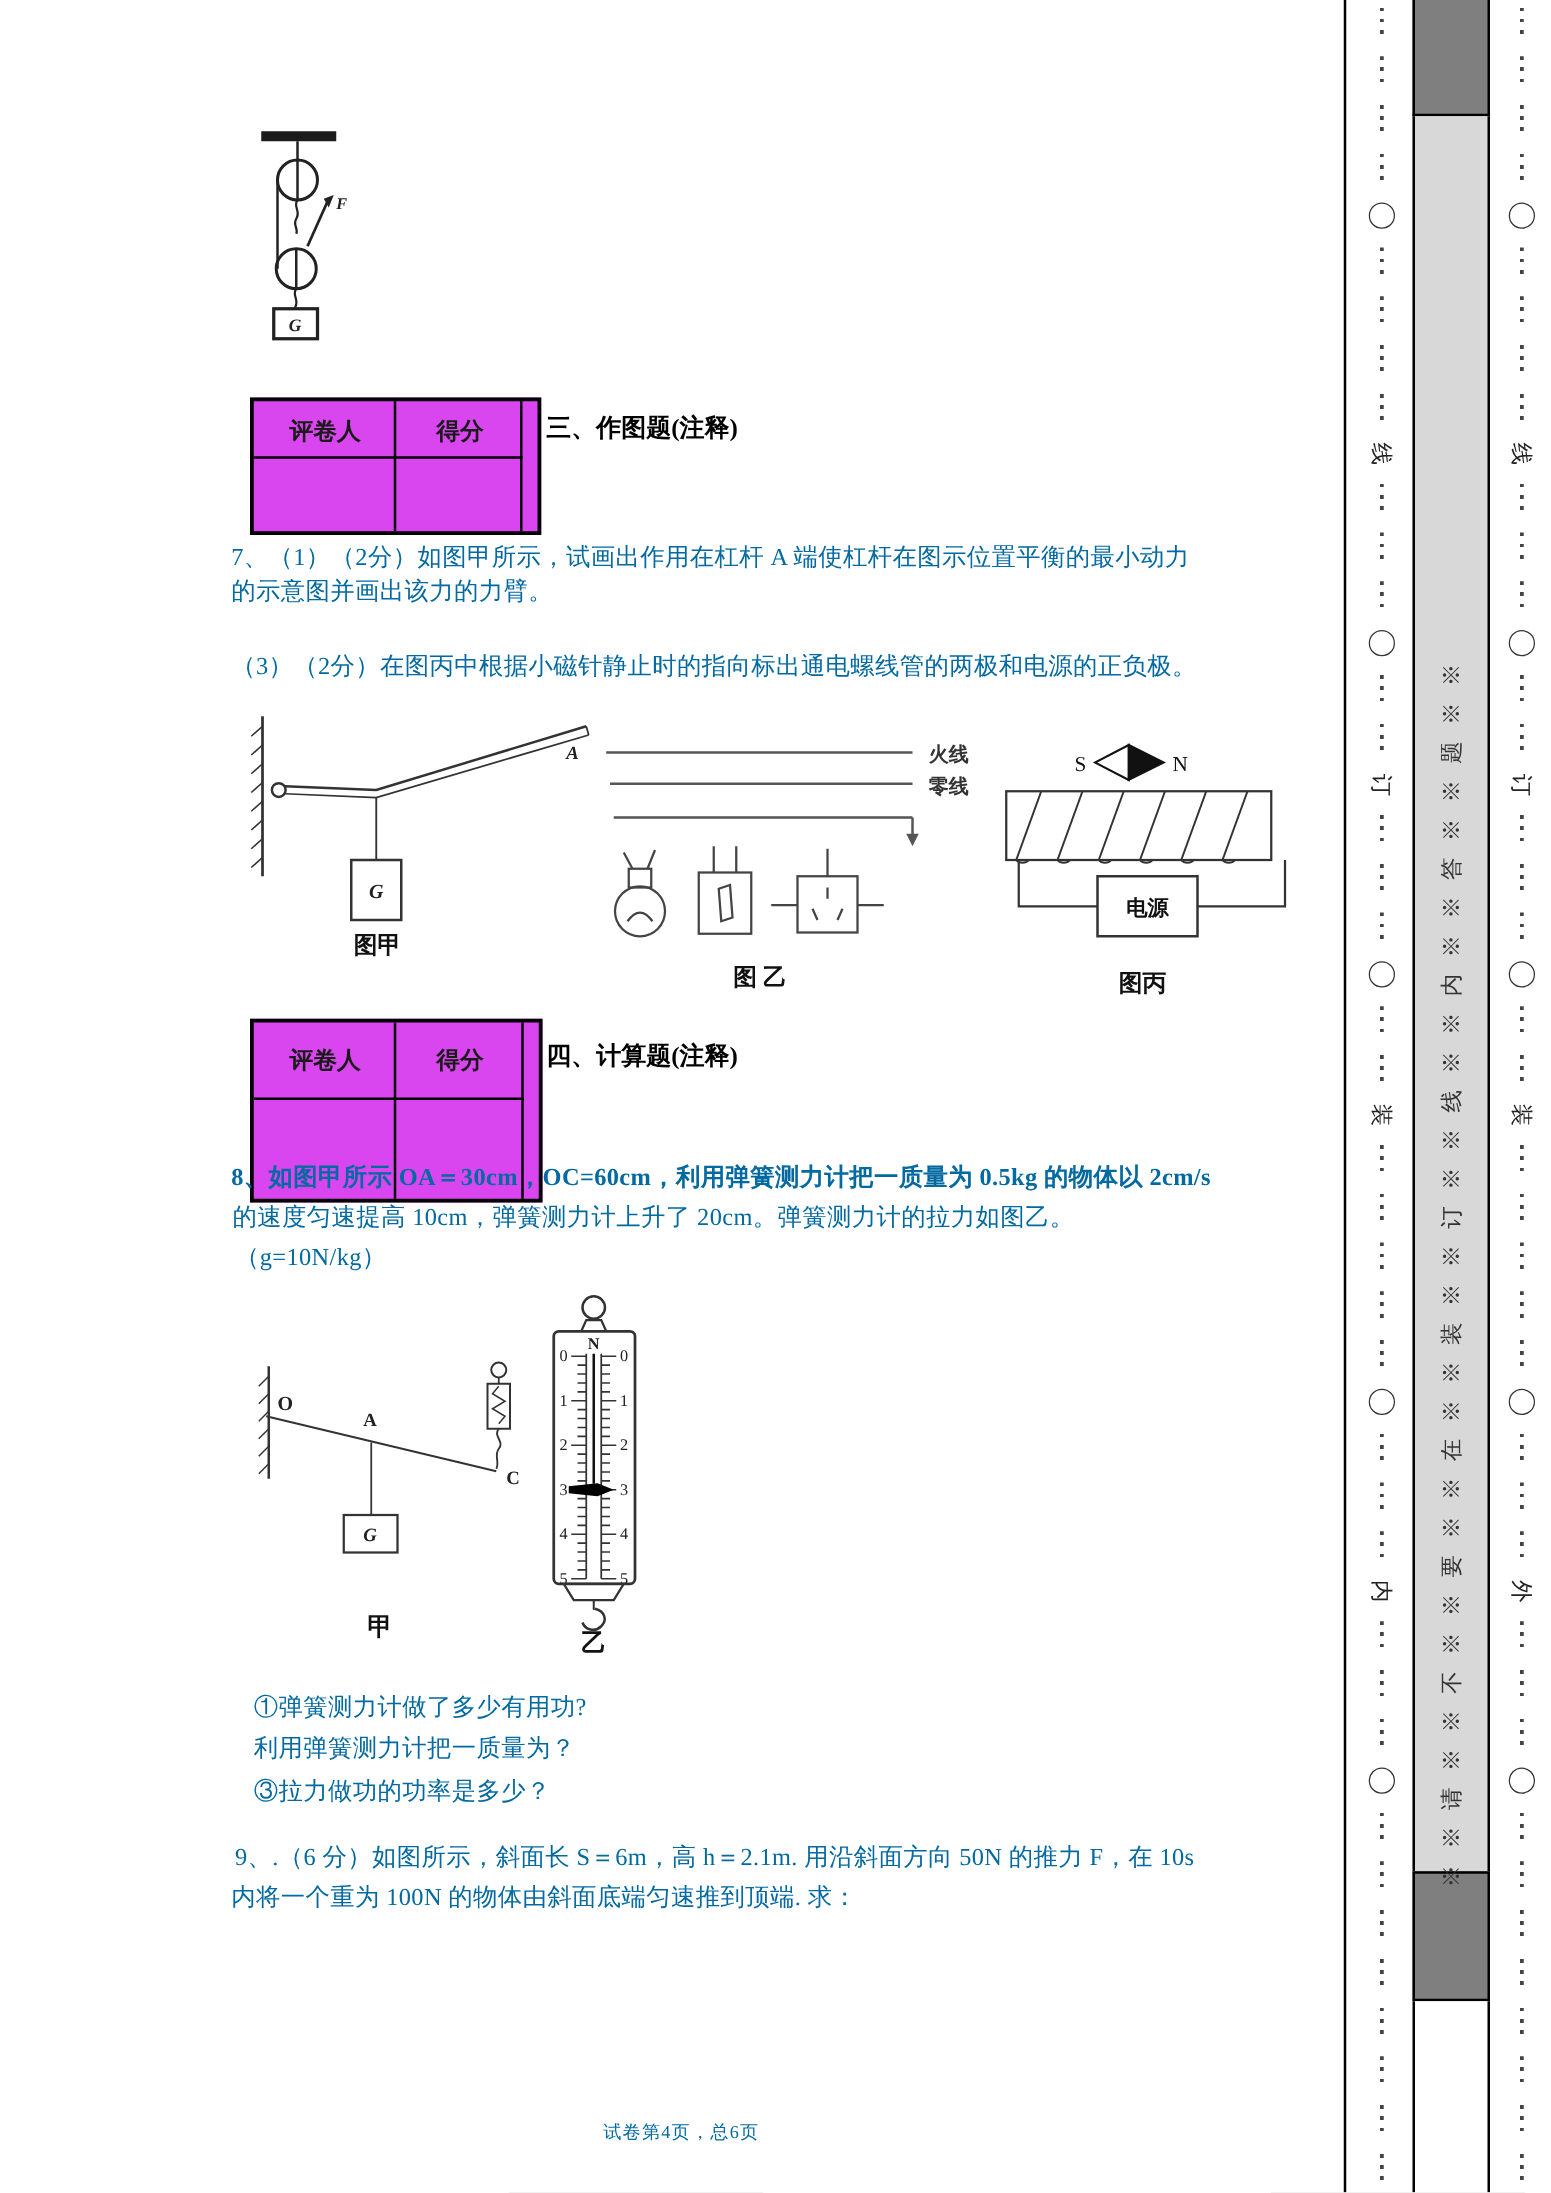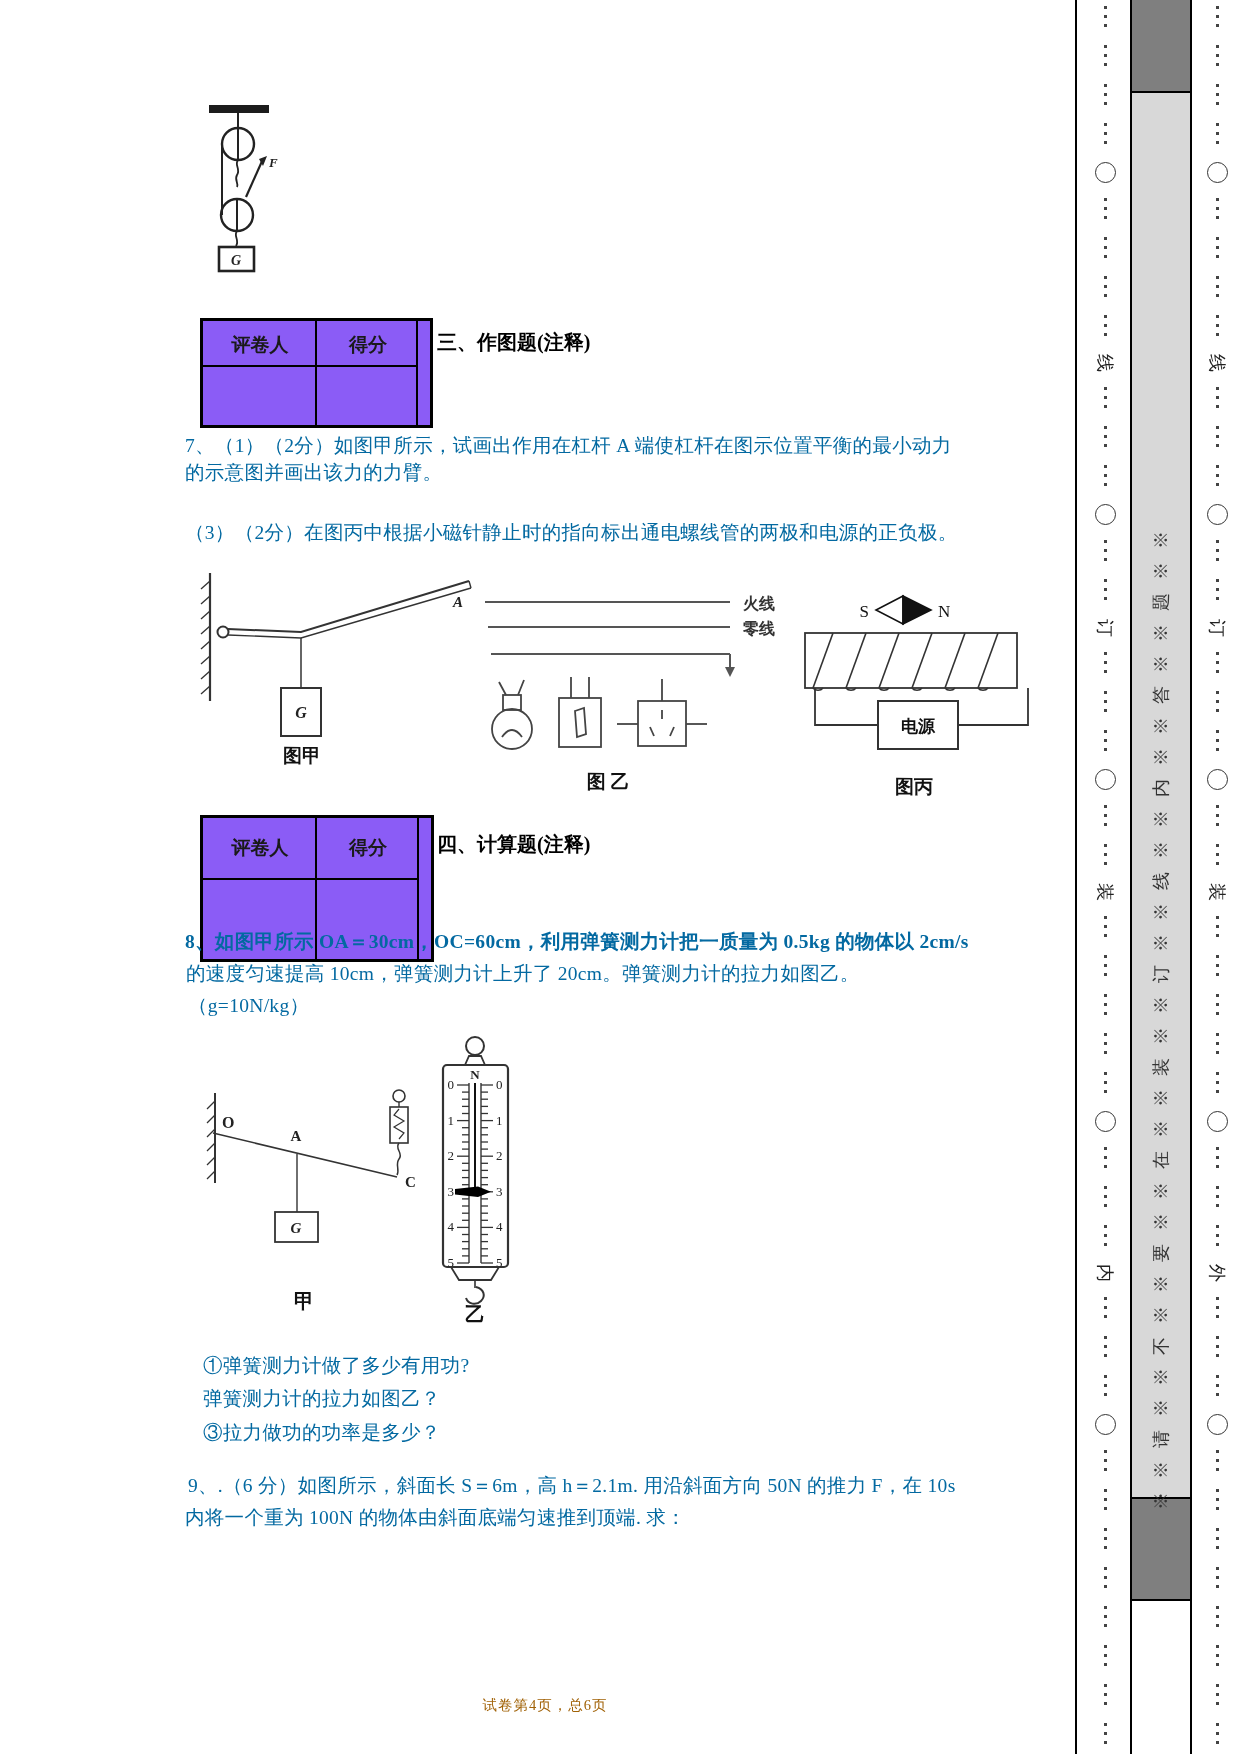--- a/index.html
+++ b/index.html
@@ -1,26 +1,26 @@
 <!DOCTYPE html>
 <html><head>
 <meta charset="utf-8">
 <style>
   html,body{margin:0;padding:0;background:#e8e8e8;}
   .page{position:relative;width:1241px;height:1754px;background:#ffffff;overflow:hidden;
         font-family:"Liberation Serif","DejaVu Serif",serif;color:#1a1a1a;}
   .abs{position:absolute;}
   .tline{position:absolute;font-size:19.5px;letter-spacing:.3px;white-space:nowrap;color:#0369a1;}
   .sec-title{position:absolute;font-size:20px;font-weight:bold;white-space:nowrap;color:#000;}
-  .score-table{position:absolute;border:3.5px solid #000;box-sizing:border-box;background:#8b5cf6;}
+  .score-table{position:absolute;border:3.5px solid #000;box-sizing:border-box;background:#d946ef;}
   .st-divider{position:absolute;top:0;bottom:0;width:2px;background:#000;}
   .st-rightline{position:absolute;top:0;bottom:0;width:2px;background:#000;}
   .st-headerline{position:absolute;left:0;height:2px;background:#000;}
   .st-label{position:absolute;font-size:19px;font-weight:bold;white-space:nowrap;transform:translateX(-50%);}
-  .footer{position:absolute;font-size:14.5px;color:#a16207;text-align:center;letter-spacing:1px;}
+  .footer{position:absolute;font-size:14.5px;color:#0369a1;text-align:center;letter-spacing:1px;}
   
   .v-line{position:absolute;top:0;bottom:0;width:2px;background:#000;}
   .m-col{position:absolute;top:0;bottom:0;width:30px;display:flex;flex-direction:column;
          align-items:center;justify-content:space-between;padding:6px 0;box-sizing:border-box;}
   .mdots{width:3px;height:24px;background:repeating-linear-gradient(to bottom,#444 0 3px,transparent 3px 9px);}
   .mcircle{width:19px;height:19px;border:1.6px solid #333;border-radius:50%;background:#fff;}
   .mchar{font-size:18px;color:#222;transform:rotate(90deg);line-height:1;}
   .strip{position:absolute;box-sizing:border-box;}
   .strip-text{position:absolute;display:flex;align-items:center;justify-content:center;
               transform:rotate(-90deg);font-size:18px;letter-spacing:13px;color:#333;white-space:nowrap;}
@@ -270,21 +270,21 @@
       </g>
       <polygon points="270,154 293,151.5 306,156.8 293,162 270,159.5" fill="#000"></polygon>
       <path d="M266,232 L314,232 L306,245 L274,245 Z" fill="none" stroke="#333" stroke-width="1.8"></path>
       <line x1="290" y1="245" x2="290" y2="253" stroke="#333" stroke-width="1.6"></line>
       <path d="M291,252 C299,254 301,261 296,266 C291,271 283,269 281,263" fill="none" stroke="#333" stroke-width="2"></path>
       <text x="290" y="286" font-size="20" font-weight="bold" text-anchor="middle" fill="#111">乙</text>
     </g>
   </svg>
 
   <div class="tline" style="left:203px;top:1352px;">①弹簧测力计做了多少有用功?</div>
-  <div class="tline" style="left:203px;top:1385px;">弹簧测力计的拉力如图乙？</div>
+  <div class="tline" style="left:203px;top:1385px;">利用弹簧测力计把一质量为？</div>
   <div class="tline" style="left:203px;top:1419px;">③拉力做功的功率是多少？</div>
 
   <div class="tline" style="left:188px;top:1472px;">9、.（6 分）如图所示，斜面长 S＝6m，高 h＝2.1m. 用沿斜面方向 50N 的推力 F，在 10s</div>
   <div class="tline" style="left:185px;top:1504px;">内将一个重为 100N 的物体由斜面底端匀速推到顶端. 求：</div>
 
   <div class="footer" style="left:425px;top:1696px;width:240px;">试卷第4页，总6页</div>
 
   <div class="v-line" style="left:1075px;"></div>
 
   <div class="m-col" style="left:1090px;" id="left-col">

